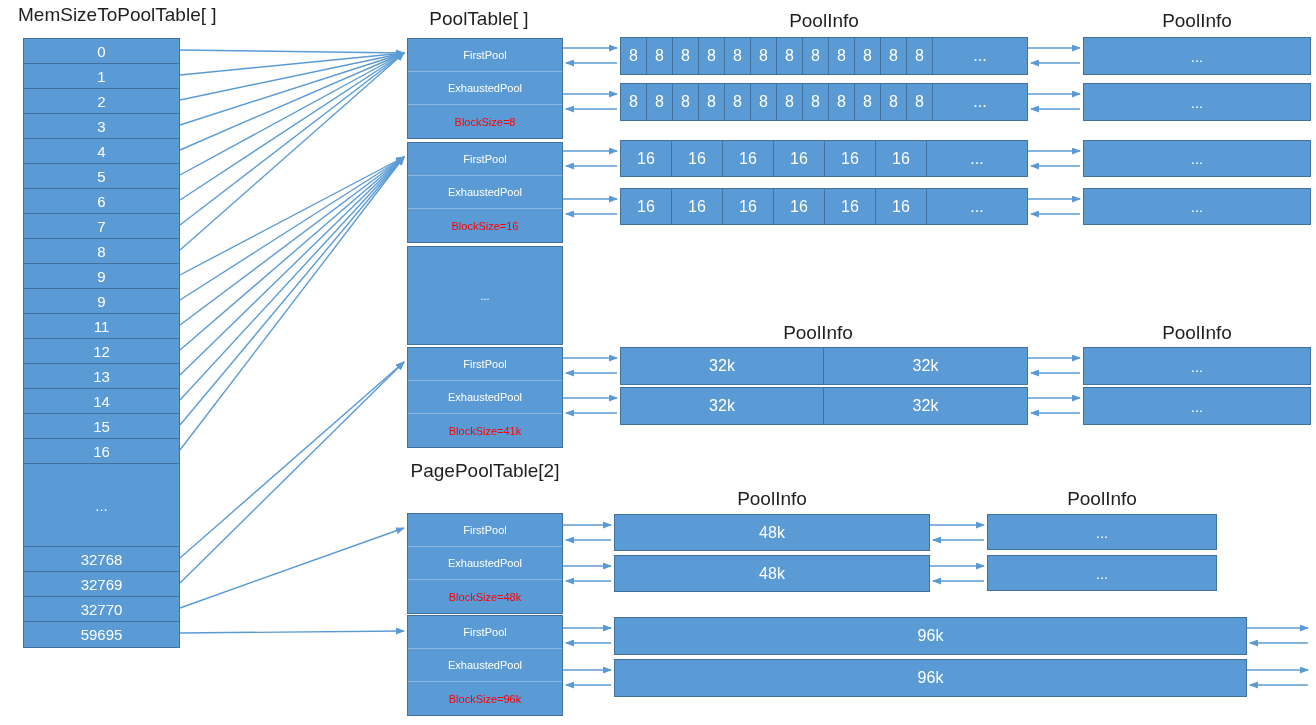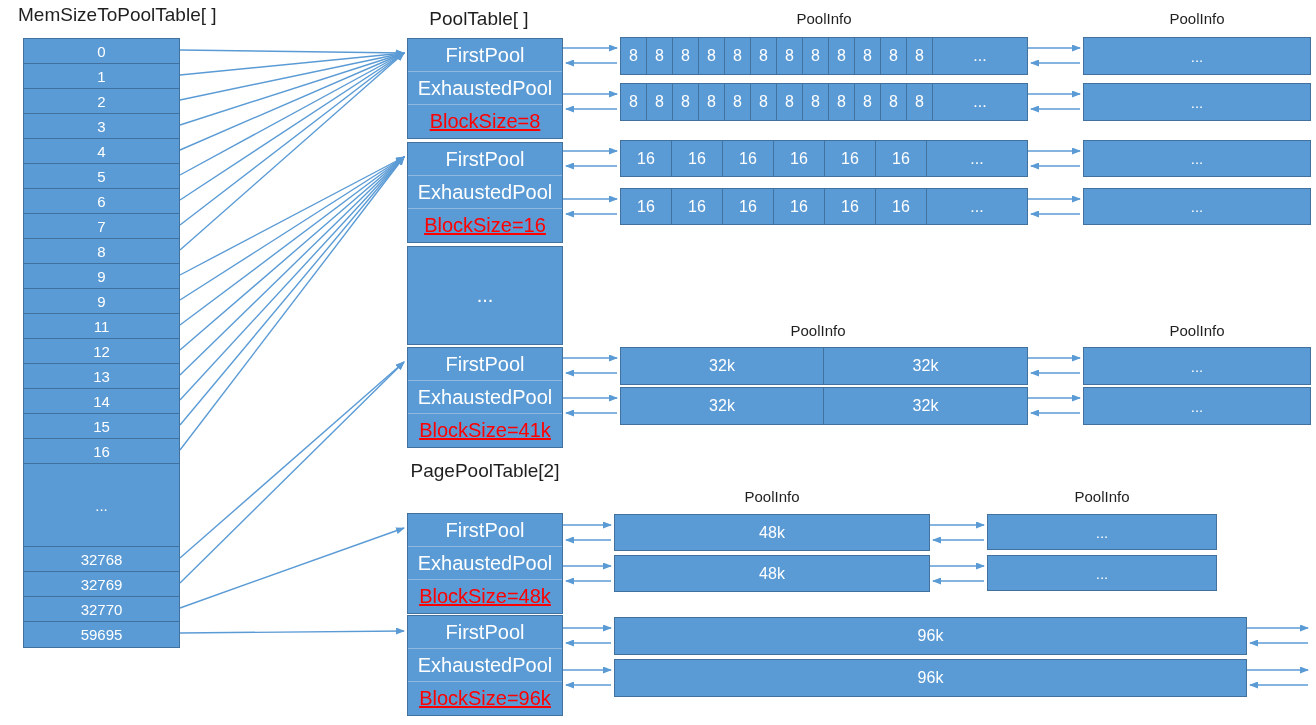--- a/index.html
+++ b/index.html
@@ -1,31 +1,31 @@
 <!DOCTYPE html>
 <html><head>
 <meta charset="utf-8">
 <style>
   html,body{margin:0;padding:0;background:#fff;}
   .stage{position:relative;width:1316px;height:725px;background:#fff;overflow:hidden;
          font-family:"Liberation Sans", sans-serif;}
   svg.layer{position:absolute;left:0;top:0;width:1316px;height:725px;pointer-events:none;}
   .title{position:absolute;color:#1f1f1f;white-space:nowrap;}
   .title.big{font-size:19px;}
-  .title.small{font-size:15px;}
+  .title.small{font-size:19px;}
   .center{text-align:center;}
   .vtable{position:absolute;left:23px;top:38px;width:157px;border:1px solid #41719C;box-sizing:border-box;}
   .mem-cell{box-sizing:border-box;background:#5B9BD5;border-bottom:1px solid #41719C;
             color:#fff;font-size:15px;display:flex;align-items:center;justify-content:center;}
   .mem-cell:last-child{border-bottom:none;}
   .block{position:absolute;left:407px;width:156px;border:1px solid #41719C;box-sizing:border-box;}
   .brow{box-sizing:border-box;height:33px;background:#5B9BD5;border-bottom:1px solid #8FB8E0;
-        color:#fff;font-size:20px;display:flex;align-items:center;justify-content:center;}
+        color:#fff;font-size:11px;display:flex;align-items:center;justify-content:center;}
   .brow:last-child{border-bottom:none;}
-  .brow.red{color:#FF0000;text-decoration:underline;}
+  .brow.red{color:#FF0000;}
   .brow.tall{height:97px;}
   .prow{position:absolute;display:flex;border:1px solid #41719C;box-sizing:border-box;background:#5B9BD5;}
   .pcell{box-sizing:border-box;border-right:1px solid #41719C;color:#fff;font-size:16px;
          display:flex;align-items:center;justify-content:center;background:#5B9BD5;}
   .pcell:last-child{border-right:none;}
   .rblock{position:absolute;border:1px solid #41719C;box-sizing:border-box;background:#5B9BD5;
           color:#fff;font-size:15px;display:flex;align-items:center;justify-content:center;}
 </style>
 </head>
 <body>

